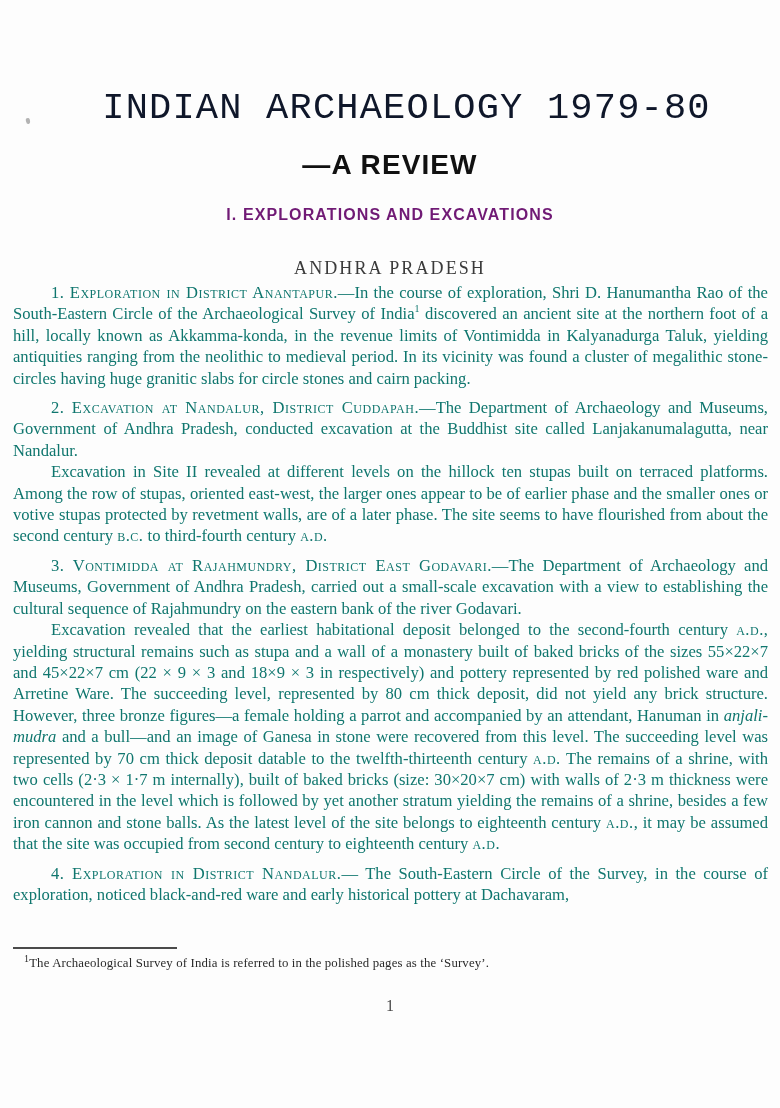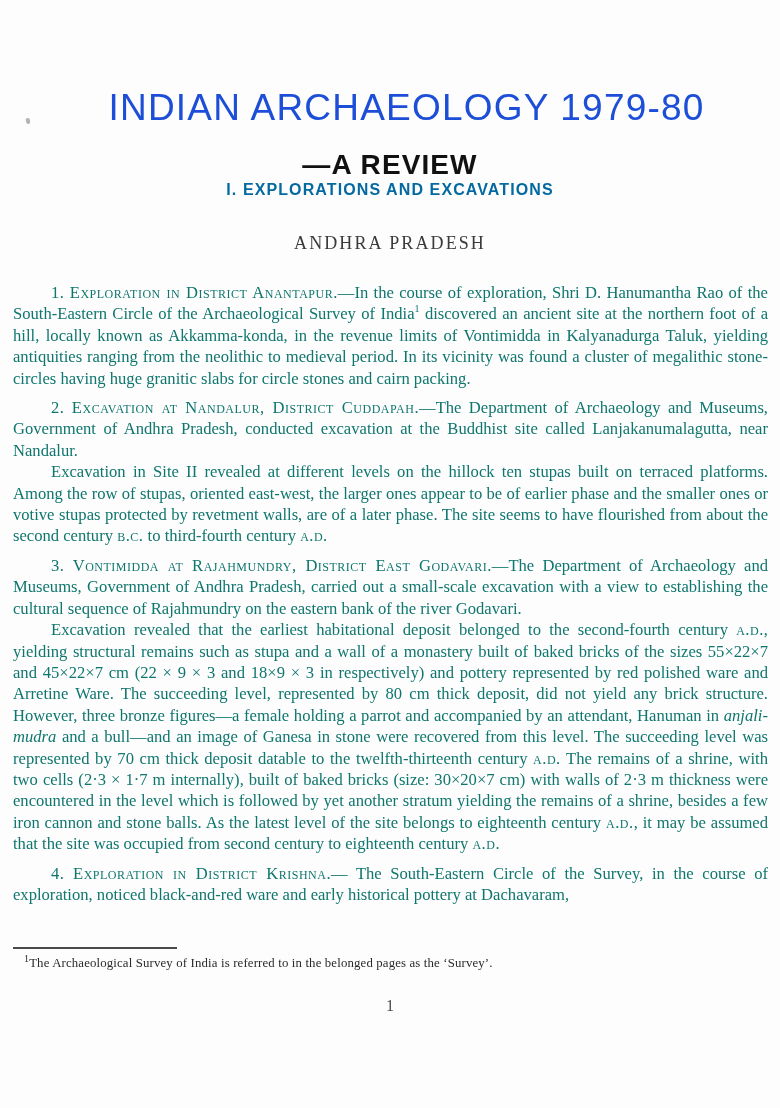--- a/index.html
+++ b/index.html
@@ -23,25 +23,25 @@
 
   
   .title-block {
     position: absolute;
     left: 0;
     right: 0;
     top: 86px;
     text-align: center;
   }
   .main-title {
-    font-family: Liberation Sans, sans-serif;
+    font-family: Liberation Mono, monospace;
     font-size: 37px;
     line-height: 44px;
     letter-spacing: 1.2px;
-    color: #1d4ed8;
+    color: #0f172a;
     white-space: nowrap;
     position: relative;
     display: block;
     padding-left: 33px;
   }
   .title-speck {
     position: absolute;
     left: 26px;
     top: 118px;
     width: 4px;
@@ -53,25 +53,26 @@
   }
   .subtitle {
     margin-top: 19px;
     font-family: "Liberation Sans", "DejaVu Sans", sans-serif;
     font-weight: bold;
     font-size: 28px;
     letter-spacing: 1.1px;
     color: #111;
   }
   .section-title {
+    margin-top: 25px;
     font-family: "Liberation Sans", "DejaVu Sans", sans-serif;
     font-weight: bold;
     font-size: 16px;
     letter-spacing: 1.1px;
-    color: #0369a1;
+    color: #701a75;
   }
   .region-title {
     margin-top: 34px;
     font-family: "Liberation Serif", "DejaVu Serif", serif;
     font-size: 18px;
     letter-spacing: 2.1px;
     color: #3a3a3a;
   }
 
   
@@ -157,23 +158,23 @@
     <p class="para"><span class="sc">1.</span> <span class="sc">Exploration in District Anantapur.</span><span>—</span><span>In the course of exploration, Shri D. Hanumantha Rao of the South-Eastern Circle of the Archaeological Survey of India</span><span class="sup">1</span><span> discovered an ancient site at the northern foot of a hill, locally known as Akkamma-konda, in the revenue limits of Vontimidda in Kalyanadurga Taluk, yielding antiquities ranging from the neolithic to medieval period. In its vicinity was found a cluster of megalithic stone-circles having huge granitic slabs for circle stones and cairn packing.</span></p>
 
     <p class="para gap-before"><span class="sc">2.</span> <span class="sc">Excavation at Nandalur, District Cuddapah.</span><span>—</span><span>The Department of Archaeology and Museums, Government of Andhra Pradesh, conducted excavation at the Buddhist site called Lanjakanumalagutta, near Nandalur.</span></p>
 
     <p class="para"><span>Excavation in Site II revealed at different levels on the hillock ten stupas built on terraced platforms. Among the row of stupas, oriented east-west, the larger ones appear to be of earlier phase and the smaller ones or votive stupas protected by revetment walls, are of a later phase. The site seems to have flourished from about the second century </span><span class="sc">b.c.</span><span> to third-fourth century </span><span class="sc">a.d.</span></p>
 
     <p class="para gap-before"><span class="sc">3.</span> <span class="sc">Vontimidda at Rajahmundry, District East Godavari.</span><span>—</span><span>The Department of Archaeology and Museums, Government of Andhra Pradesh, carried out a small-scale excavation with a view to establishing the cultural sequence of Rajahmundry on the eastern bank of the river Godavari.</span></p>
 
     <p class="para"><span>Excavation revealed that the earliest habitational deposit belonged to the second-fourth century </span><span class="sc">a.d.</span><span>, yielding structural remains such as stupa and a wall of a monastery built of baked bricks of the sizes 55×22×7 and 45×22×7 cm (22 × 9 × 3 and 18×9 × 3 in respectively) and pottery represented by red polished ware and Arretine Ware. The succeeding level, represented by 80 cm thick deposit, did not yield any brick structure. However, three bronze figures—a female holding a parrot and accompanied by an attendant, Hanuman in </span><span class="it">anjali-mudra</span><span> and a bull—and an image of Ganesa in stone were recovered from this level. The succeeding level was represented by 70 cm thick deposit datable to the twelfth-thirteenth century </span><span class="sc">a.d.</span><span> The remains of a shrine, with two cells (2·3 × 1·7 m internally), built of baked bricks (size: 30×20×7 cm) with walls of 2·3 m thickness were encountered in the level which is followed by yet another stratum yielding the remains of a shrine, besides a few iron cannon and stone balls. As the latest level of the site belongs to eighteenth century </span><span class="sc">a.d.</span><span>, it may be assumed that the site was occupied from second century to eighteenth century </span><span class="sc">a.d.</span></p>
 
-    <p class="para gap-before"><span class="sc">4.</span> <span class="sc">Exploration in District Krishna.</span><span>— </span><span>The South-Eastern Circle of the Survey, in the course of exploration, noticed black-and-red ware and early historical pottery at Dachavaram,</span></p>
+    <p class="para gap-before"><span class="sc">4.</span> <span class="sc">Exploration in District Nandalur.</span><span>— </span><span>The South-Eastern Circle of the Survey, in the course of exploration, noticed black-and-red ware and early historical pottery at Dachavaram,</span></p>
 
   </div>
 
   <div class="footnote-rule"></div>
 
-  <div class="footnote"><span class="sup">1</span><span>The Archaeological Survey of India is referred to in the belonged pages as the ‘Survey’.</span></div>
+  <div class="footnote"><span class="sup">1</span><span>The Archaeological Survey of India is referred to in the polished pages as the ‘Survey’.</span></div>
 
   <div class="page-number">1</div>
 
 </div>
 
 </body></html>

